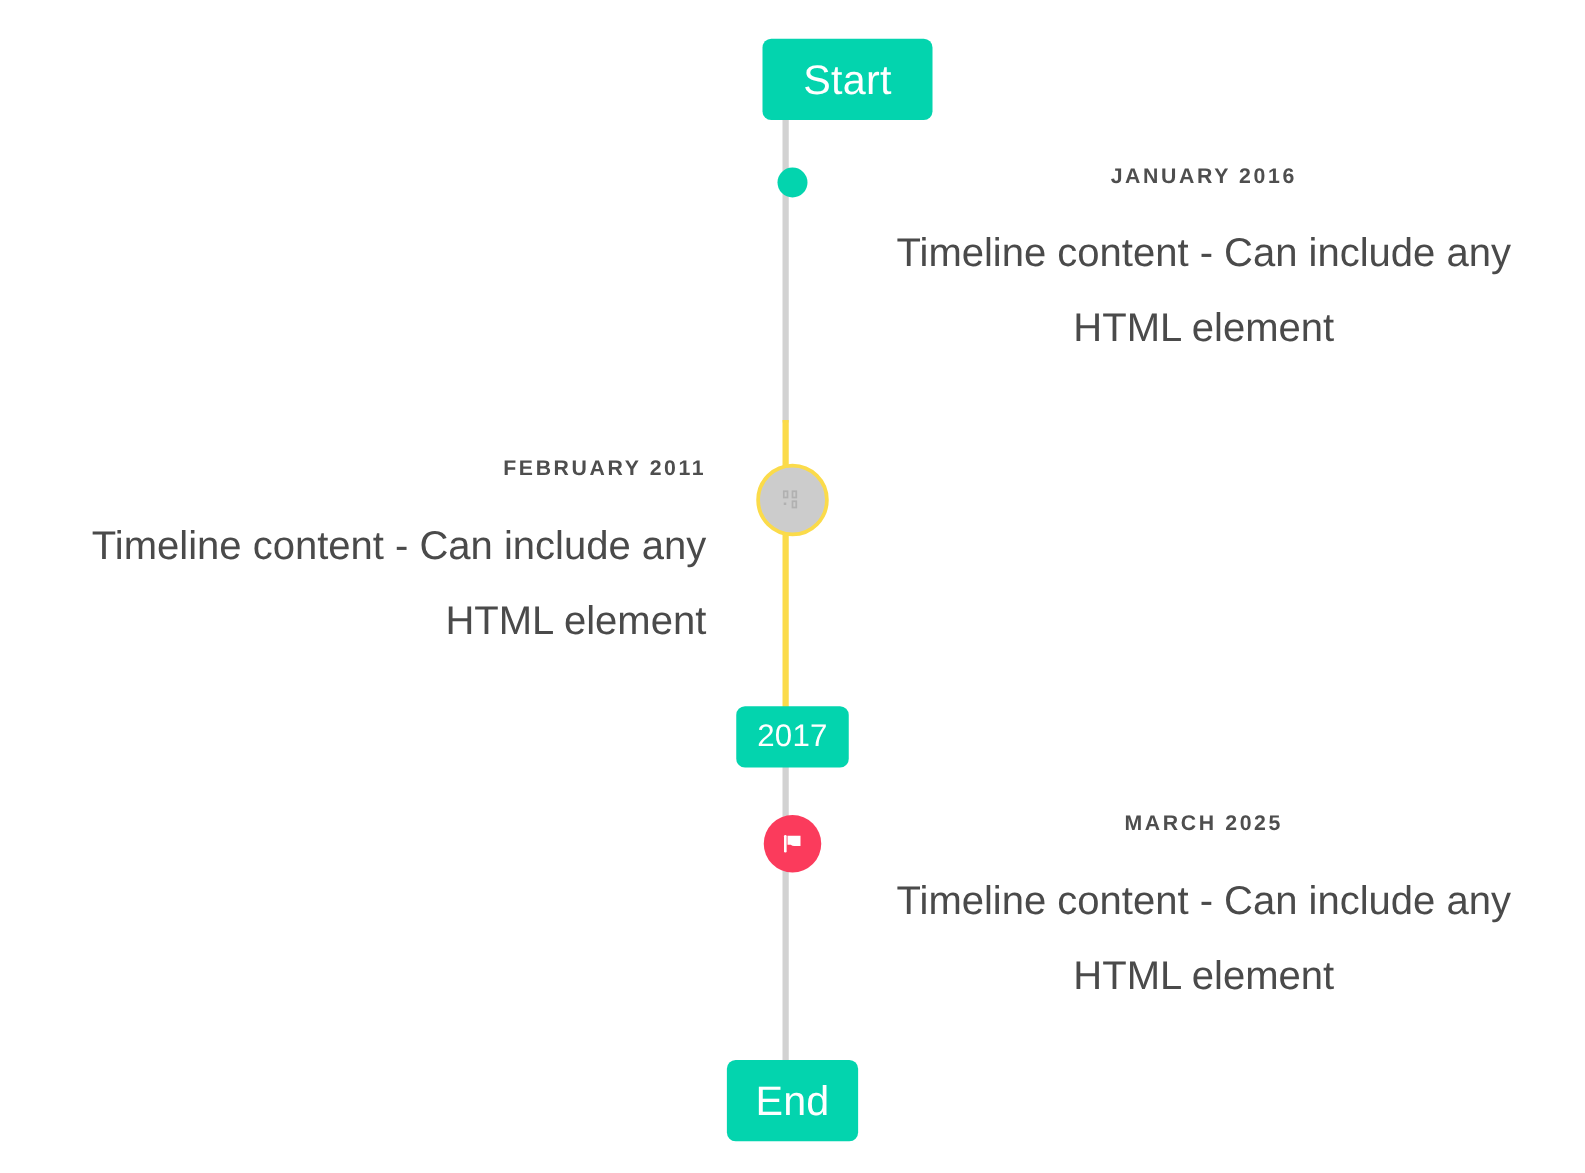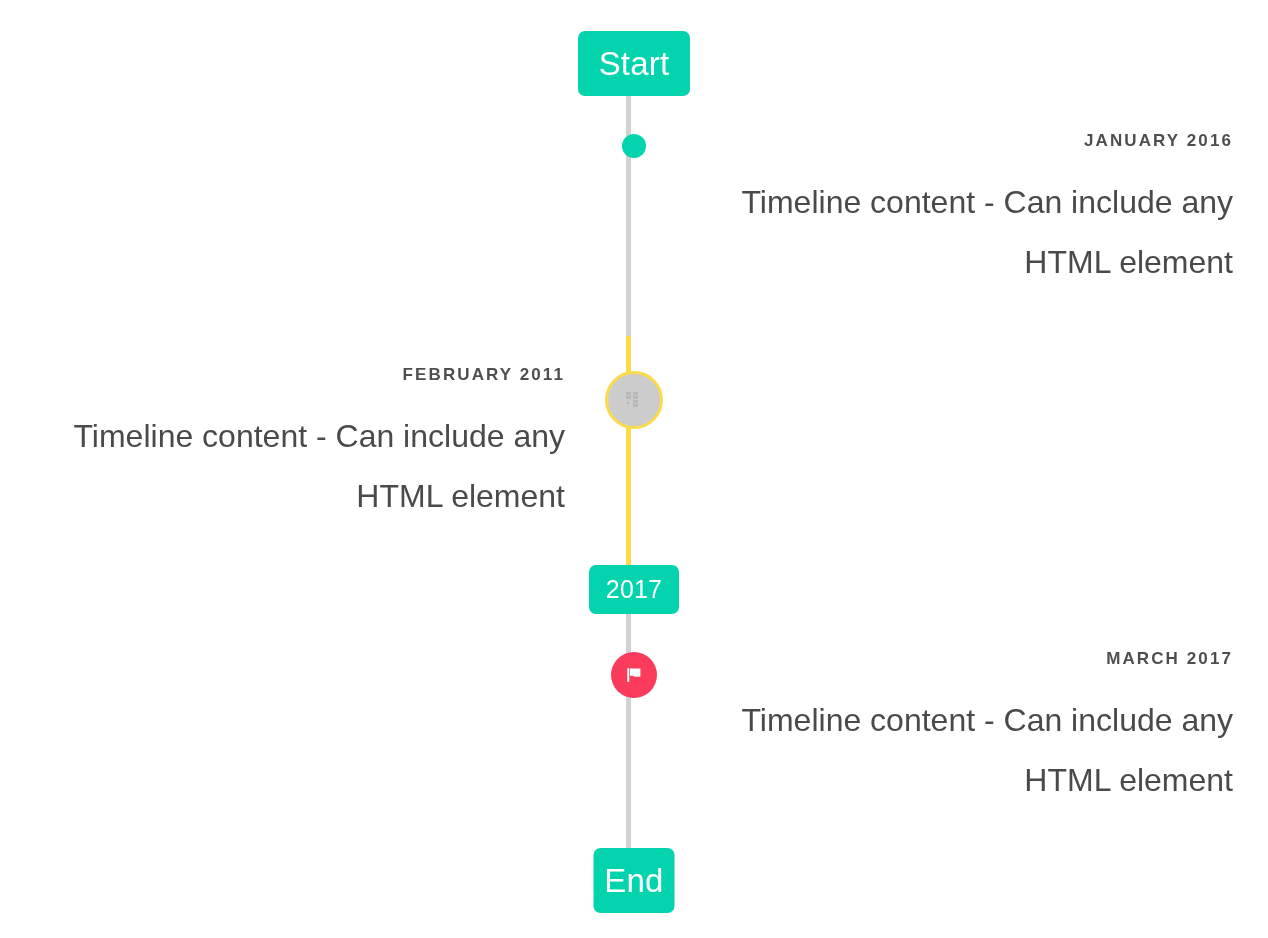--- a/index.html
+++ b/index.html
@@ -45,33 +45,34 @@
     border-radius: 7px;
     display: flex;
     align-items: center;
     justify-content: center;
     letter-spacing: 0.2px;
     z-index: 4;
     user-select: none;
   }
   .badge-start {
     top: 31px;
-    width: 112px;
+    width: 136px;
     height: 65px;
     font-size: 33px;
+    margin-left: 44px;
   }
   .badge-year {
     top: 565px;
     width: 90px;
     height: 49px;
     font-size: 25px;
   }
   .badge-end {
     top: 848px;
-    width: 81px;
+    width: 105px;
     height: 65px;
     font-size: 33px;
   }
 
   
   .marker {
     position: absolute;
     left: 50%;
     z-index: 5;
   }
@@ -114,21 +115,21 @@
   }
   .marker-flag svg { display: block; }
 
   
   .entry {
     position: absolute;
   }
   .entry-right {
     left: 693px;
     width: 540px;
-    text-align: right;
+    text-align: center;
   }
   .entry-left {
     left: 35px;
     width: 530px;
     text-align: right;
   }
   .entry-jan { top: 131px; }
   .entry-feb { top: 365px; }
   .entry-mar { top: 649px; }
 
@@ -191,21 +192,21 @@
   <div class="marker marker-flag">
     <span>
       <svg width="22" height="22" viewBox="0 0 22 22" aria-hidden="true">
         <rect x="4.2" y="4" width="2.1" height="14" rx="1" fill="#ffffff"></rect>
         <path d="M7 4.6 h10.4 v8.2 H12.6 a4.4 4.4 0 0 1 -3 -1 H7 Z" fill="#ffffff"></path>
       </svg>
     </span>
   </div>
 
   <div class="entry entry-right entry-mar">
-    <p class="entry-date">MARCH 2017</p>
+    <p class="entry-date">MARCH 2025</p>
     <p class="entry-body">Timeline content - Can include any HTML element</p>
   </div>
 
   <div class="badge badge-end">
     <span>End</span>
   </div>
 
 </div>
 
 </body></html>

